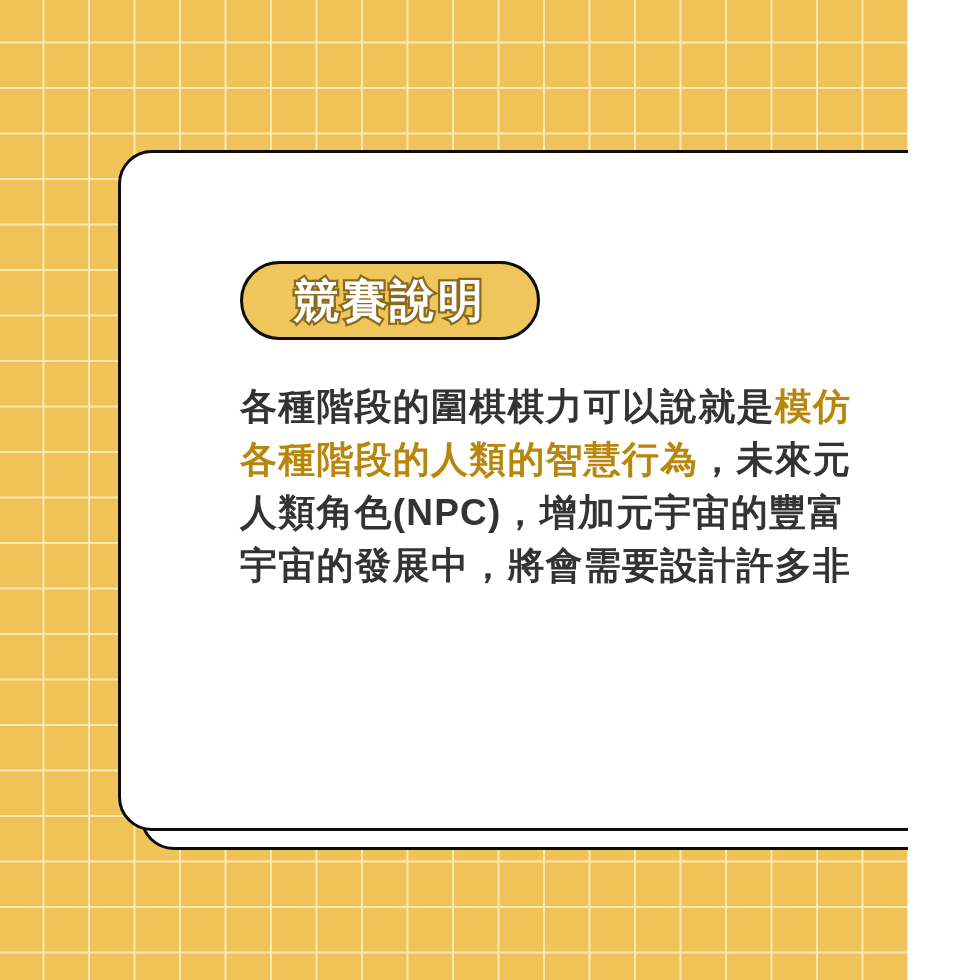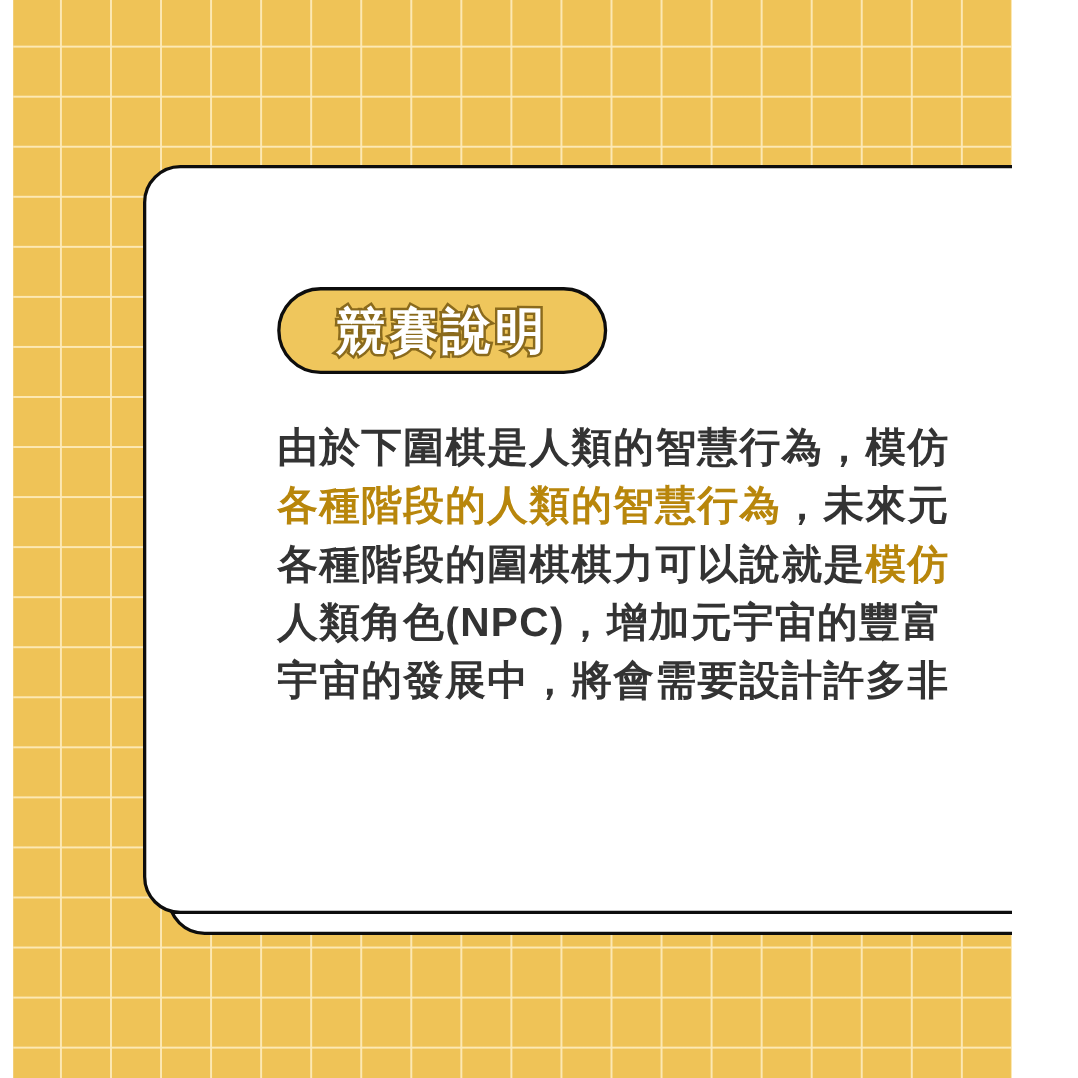--- a/index.html
+++ b/index.html
@@ -18,21 +18,20 @@
     position: relative;
     width: 908px;
     height: 980px;
     background-color: #EFC357;
     background-image:
       linear-gradient(to right, rgba(253,234,184,0.95) 0 2px, transparent 2px 100%),
       linear-gradient(to bottom, rgba(253,234,184,0.95) 0 2px, transparent 2px 100%);
     background-size: 45.5px 45.5px, 45.5px 45.5px;
     background-position: -3px -4px, -3px -4px;
     overflow: hidden;
-    margin-left: 12px;
   }
 
   
   #back-card {
     position: absolute;
     left: 140px;
     top: 172px;
     width: 860px;
     height: 678px;
     background: #FFFFFF;
@@ -126,22 +125,21 @@
 
     <div id="right-panel"></div>
 
     <div id="card-content">
 
       <div id="title-badge">
         <span id="title-badge-label">競賽說明</span>
       </div>
 
       <div id="body-text">
-          <div class="line"><span>由於下圍棋是人類的智慧行為，模仿</span></div>
+          <div class="line"><span>各種階段的圍棋棋力可以說就是</span><span class="hl">模仿</span></div>
           <div class="line"><span class="hl">各種階段的人類的智慧行為</span><span>，未來元</span></div>
-          <div class="line"><span>各種階段的圍棋棋力可以說就是</span><span class="hl">模仿</span></div>
           <div class="line"><span>人類角色(NPC)，增加元宇宙的豐富</span></div>
           <div class="line"><span>宇宙的發展中，將會需要設計許多非</span></div>
         </div>
 
     </div>
   </div>
 </div>
 
 </body></html>

